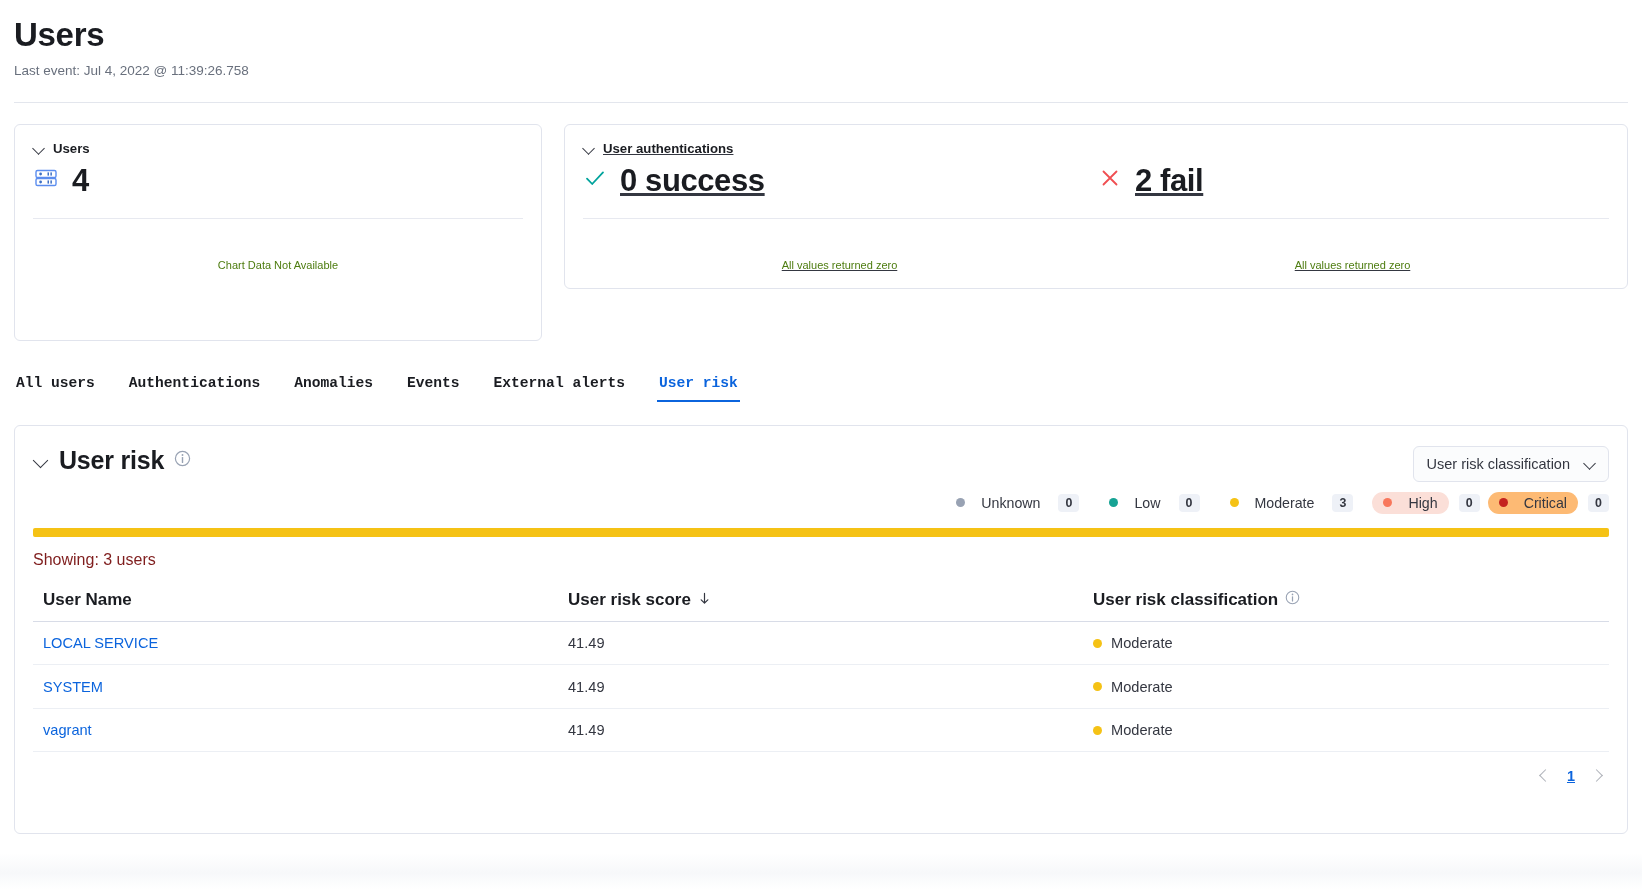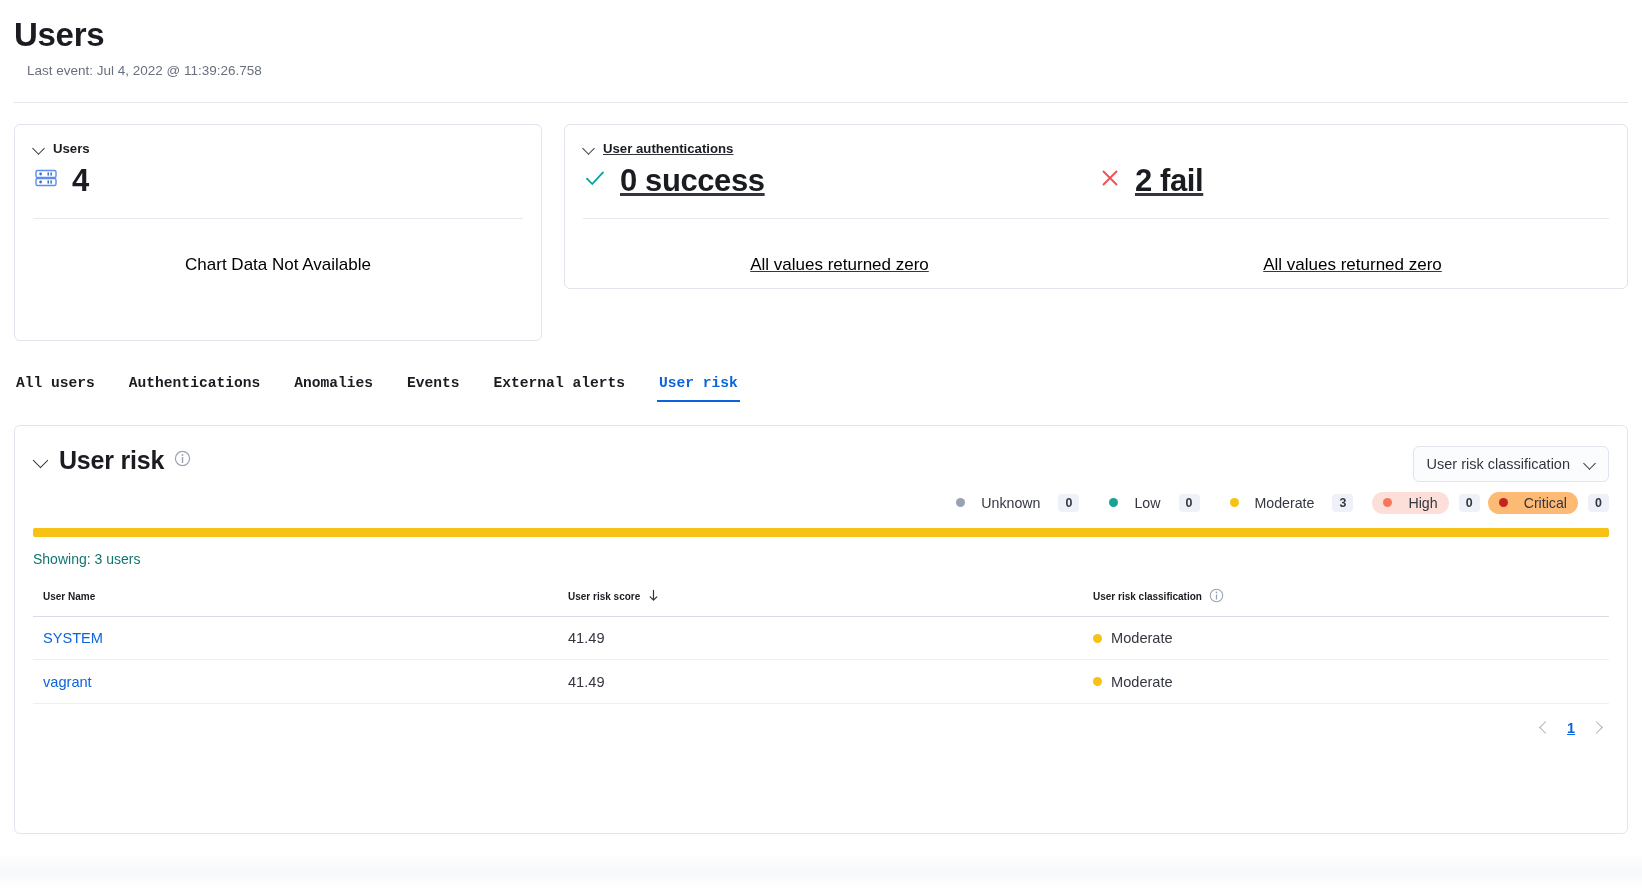--- a/index.html
+++ b/index.html
@@ -19,21 +19,20 @@
     font-size: 33px;
     font-weight: 700;
     letter-spacing: -0.3px;
     color: #1a1c21;
     line-height: 1.15;
   }
   .last-event {
     margin-top: 9px;
     font-size: 13.5px;
     color: #69707d;
-    margin-left: 13px;
   }
   .header-rule {
     margin: 24px 14px 0 14px;
     height: 1px;
     background: #e3e6ed;
   }
 
   
   .cards-row {
     display: flex;
@@ -89,22 +88,22 @@
   .card-divider {
     margin-top: 22px;
     height: 1px;
     background: #e7e9f0;
   }
   .chart-placeholder {
     height: 92px;
     display: flex;
     align-items: center;
     justify-content: center;
-    font-size: 17px;
-    color: #000000;
+    font-size: 11px;
+    color: #4d7c0f;
   }
   .chart-split { display: flex; }
   .chart-split > div { flex: 1; }
 
   
   .tabs {
     display: flex;
     gap: 30px;
     padding: 0 14px;
     margin-top: 26px;
@@ -222,33 +221,33 @@
     height: 9px;
     border-radius: 2px;
     background: #ebeef3;
     overflow: hidden;
     display: flex;
   }
   .risk-bar-fill { height: 100%; }
 
   .showing {
     margin-top: 14px;
-    font-size: 14px;
-    color: #0f766e;
+    font-size: 16px;
+    color: #7f1d1d;
   }
 
   
   table.risk-table {
     width: 100%;
     border-collapse: collapse;
     margin-top: 14px;
   }
   table.risk-table th {
     text-align: left;
-    font-size: 10px;
+    font-size: 17px;
     font-weight: 700;
     color: #1a1c21;
     padding: 7px 10px 11px 10px;
     border-bottom: 1px solid #d8dce7;
   }
   table.risk-table td {
     font-size: 14.6px;
     color: #343741;
     padding: 13px 10px;
     border-bottom: 1px solid #eceff4;
@@ -461,20 +460,32 @@
                   <rect x="7.8" y="7" width="1.4" height="6" rx="0.6" fill="#98a2b3"></rect>
                 </svg>
               </span>
             </span>
           </th>
         </tr>
       </thead>
       <tbody>
         <tr>
           <td>
+            <span class="user-link">LOCAL SERVICE</span>
+          </td>
+          <td>41.49</td>
+          <td>
+            <span class="cls-cell">
+              <span class="cls-dot" style="background:#f5c215"></span>
+              <span>Moderate</span>
+            </span>
+          </td>
+        </tr>
+        <tr>
+          <td>
             <span class="user-link">SYSTEM</span>
           </td>
           <td>41.49</td>
           <td>
             <span class="cls-cell">
               <span class="cls-dot" style="background:#f5c215"></span>
               <span>Moderate</span>
             </span>
           </td>
         </tr>

